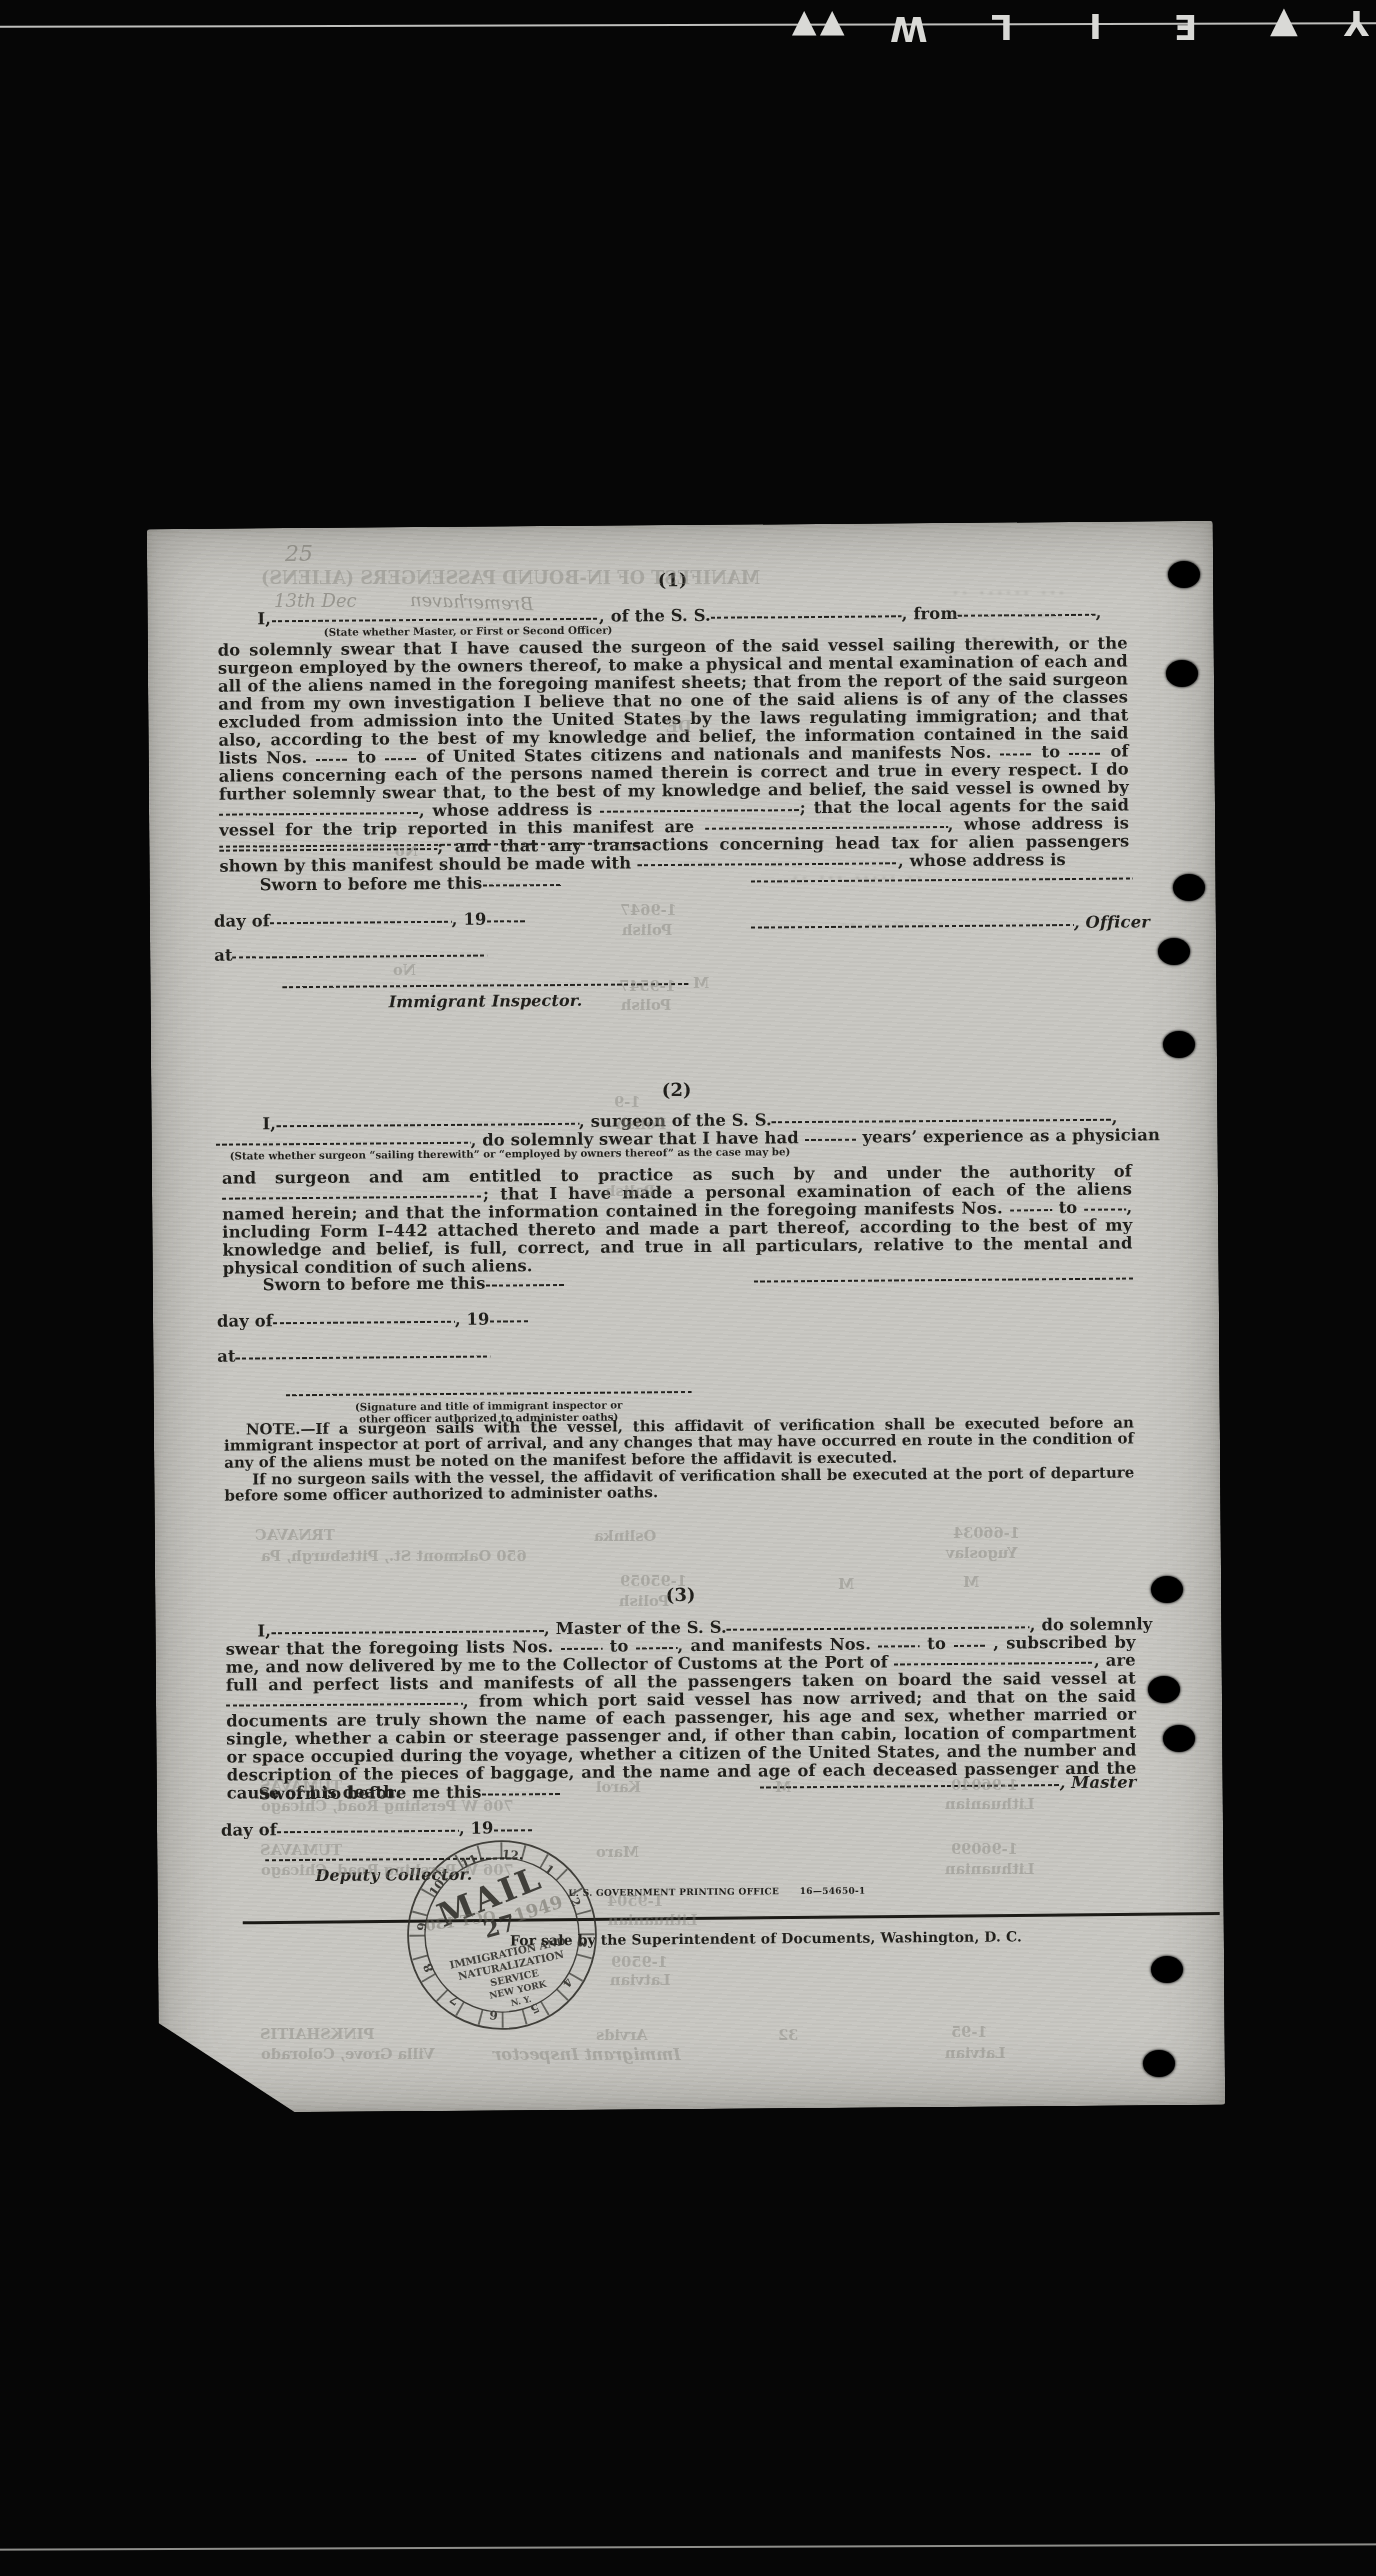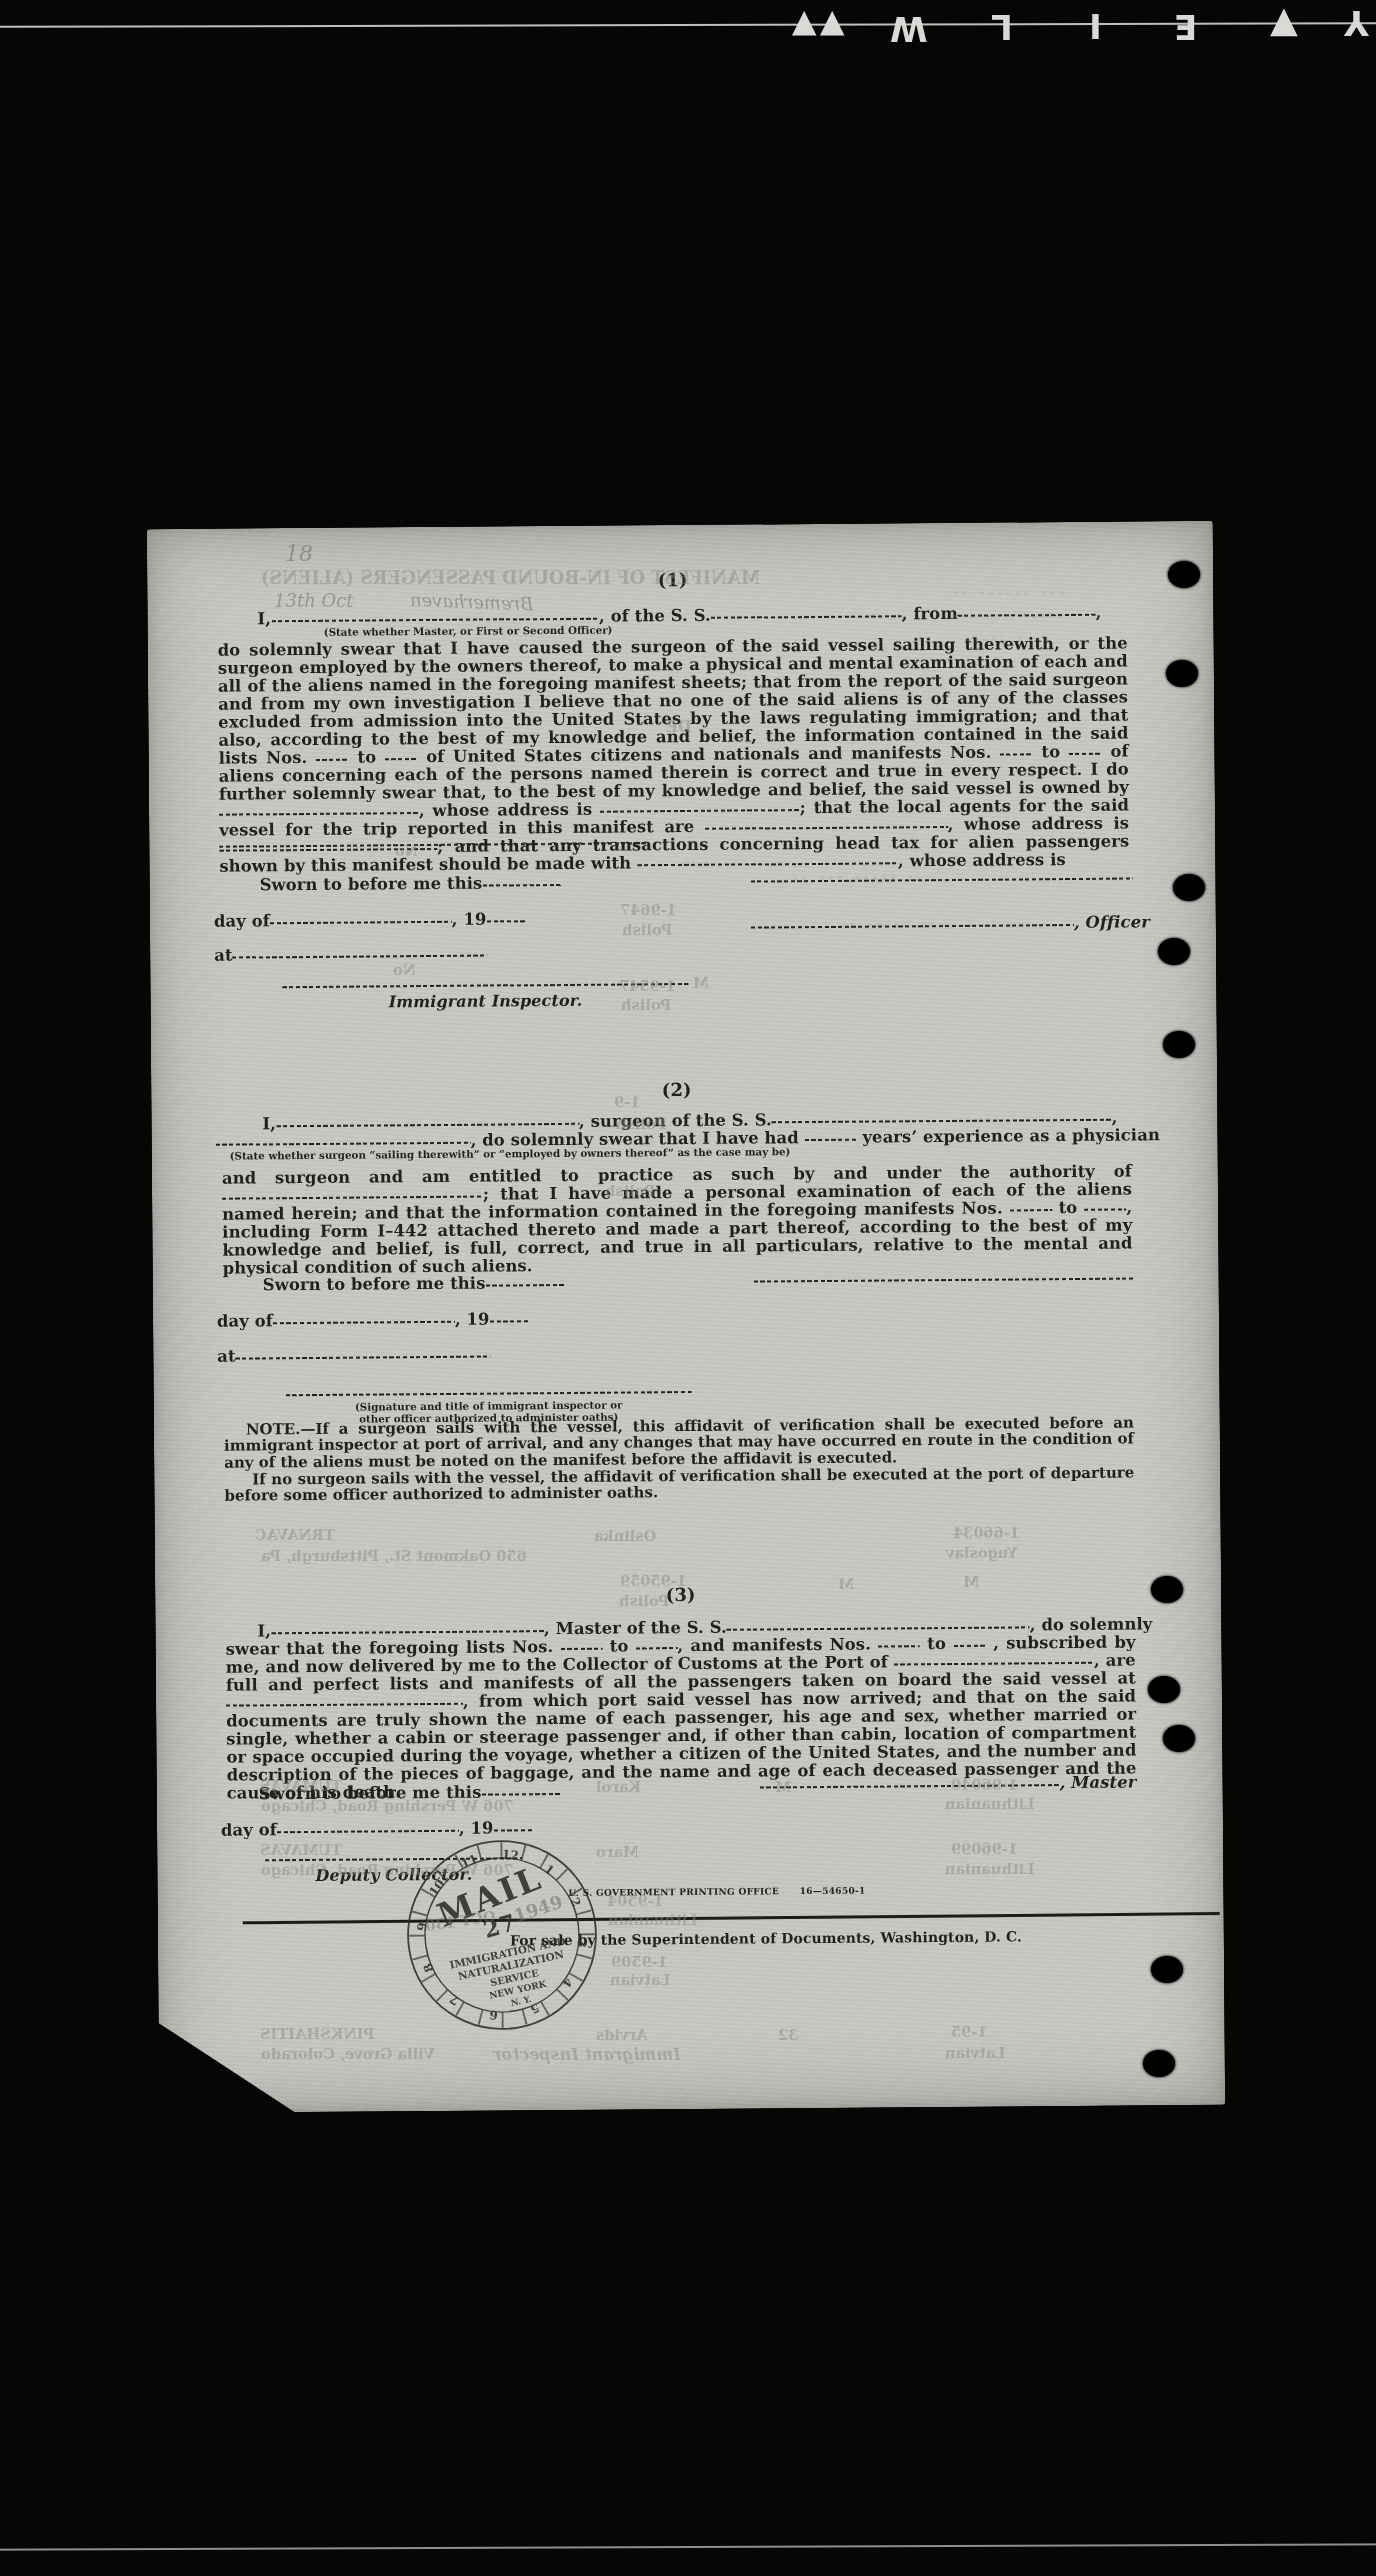--- a/index.html
+++ b/index.html
@@ -191,23 +191,23 @@
       <text x="170" y="228" font-size="17" text-anchor="middle" transform="rotate(4,170,228)">NATURALIZATION</text>
       <text x="170" y="249" font-size="16" text-anchor="middle" transform="rotate(4,170,249)">SERVICE</text>
       <text x="170" y="269" font-size="15" text-anchor="middle" transform="rotate(4,170,269)">NEW YORK</text>
       <text x="170" y="288" font-size="14" text-anchor="middle" transform="rotate(4,170,288)">N. Y.</text>
     </svg>
   </div>
   <div class="stamp-ghost" style="left:513px;top:1898px;font-size:18px;opacity:.55;transform:rotate(-18deg);">1949</div>
   <div class="stamp-ghost" style="left:425px;top:1912px;font-size:14.6px;opacity:.45;transform:scaleX(-1) rotate(8deg);">OCT 130</div>
 
   <div id="ghost-layer">
-      <span class="ghost h" style="left: 285px; top: 541px; font-size: 22px;">18</span>
+      <span class="ghost h" style="left: 285px; top: 541px; font-size: 22px;">25</span>
       <span class="ghost m" style="left: 261px; top: 567px; font-size: 17.6px;">MANIFEST OF IN-BOUND PASSENGERS (ALIENS)</span>
-      <span class="ghost h" style="left: 274px; top: 590px; font-size: 18px;">13th Oct</span>
+      <span class="ghost h" style="left: 274px; top: 590px; font-size: 18px;">13th Dec</span>
       <span class="ghost m h" style="left: 410px; top: 591px; font-size: 18px;">Bremerhaven</span>
       <span class="ghost m bl" style="left: 949px; top: 585px; font-size: 13.3px;">··· ······ ··</span>
       <span class="ghost m bl" style="left: 939px; top: 608px; font-size: 13.3px;">····· ···· ···</span>
       <span class="ghost m bl" style="left: 961px; top: 632px; font-size: 13.3px;">···· ·····</span>
       <span class="ghost m" style="left: 666px; top: 717px; font-size: 16px;">DE</span>
       <span class="ghost m" style="left: 395px; top: 842px; font-size: 14.6px;">No</span>
       <span class="ghost m bl" style="left: 789px; top: 870px; font-size: 13.3px;">·· ····· ··· ··</span>
       <span class="ghost m" style="left: 620px; top: 901px; font-size: 14.6px;">1-9647</span>
       <span class="ghost m" style="left: 622px; top: 921px; font-size: 14.6px;">Polish</span>
       <span class="ghost m bl" style="left: 837px; top: 917px; font-size: 13.3px;">··· ····· ··</span>

